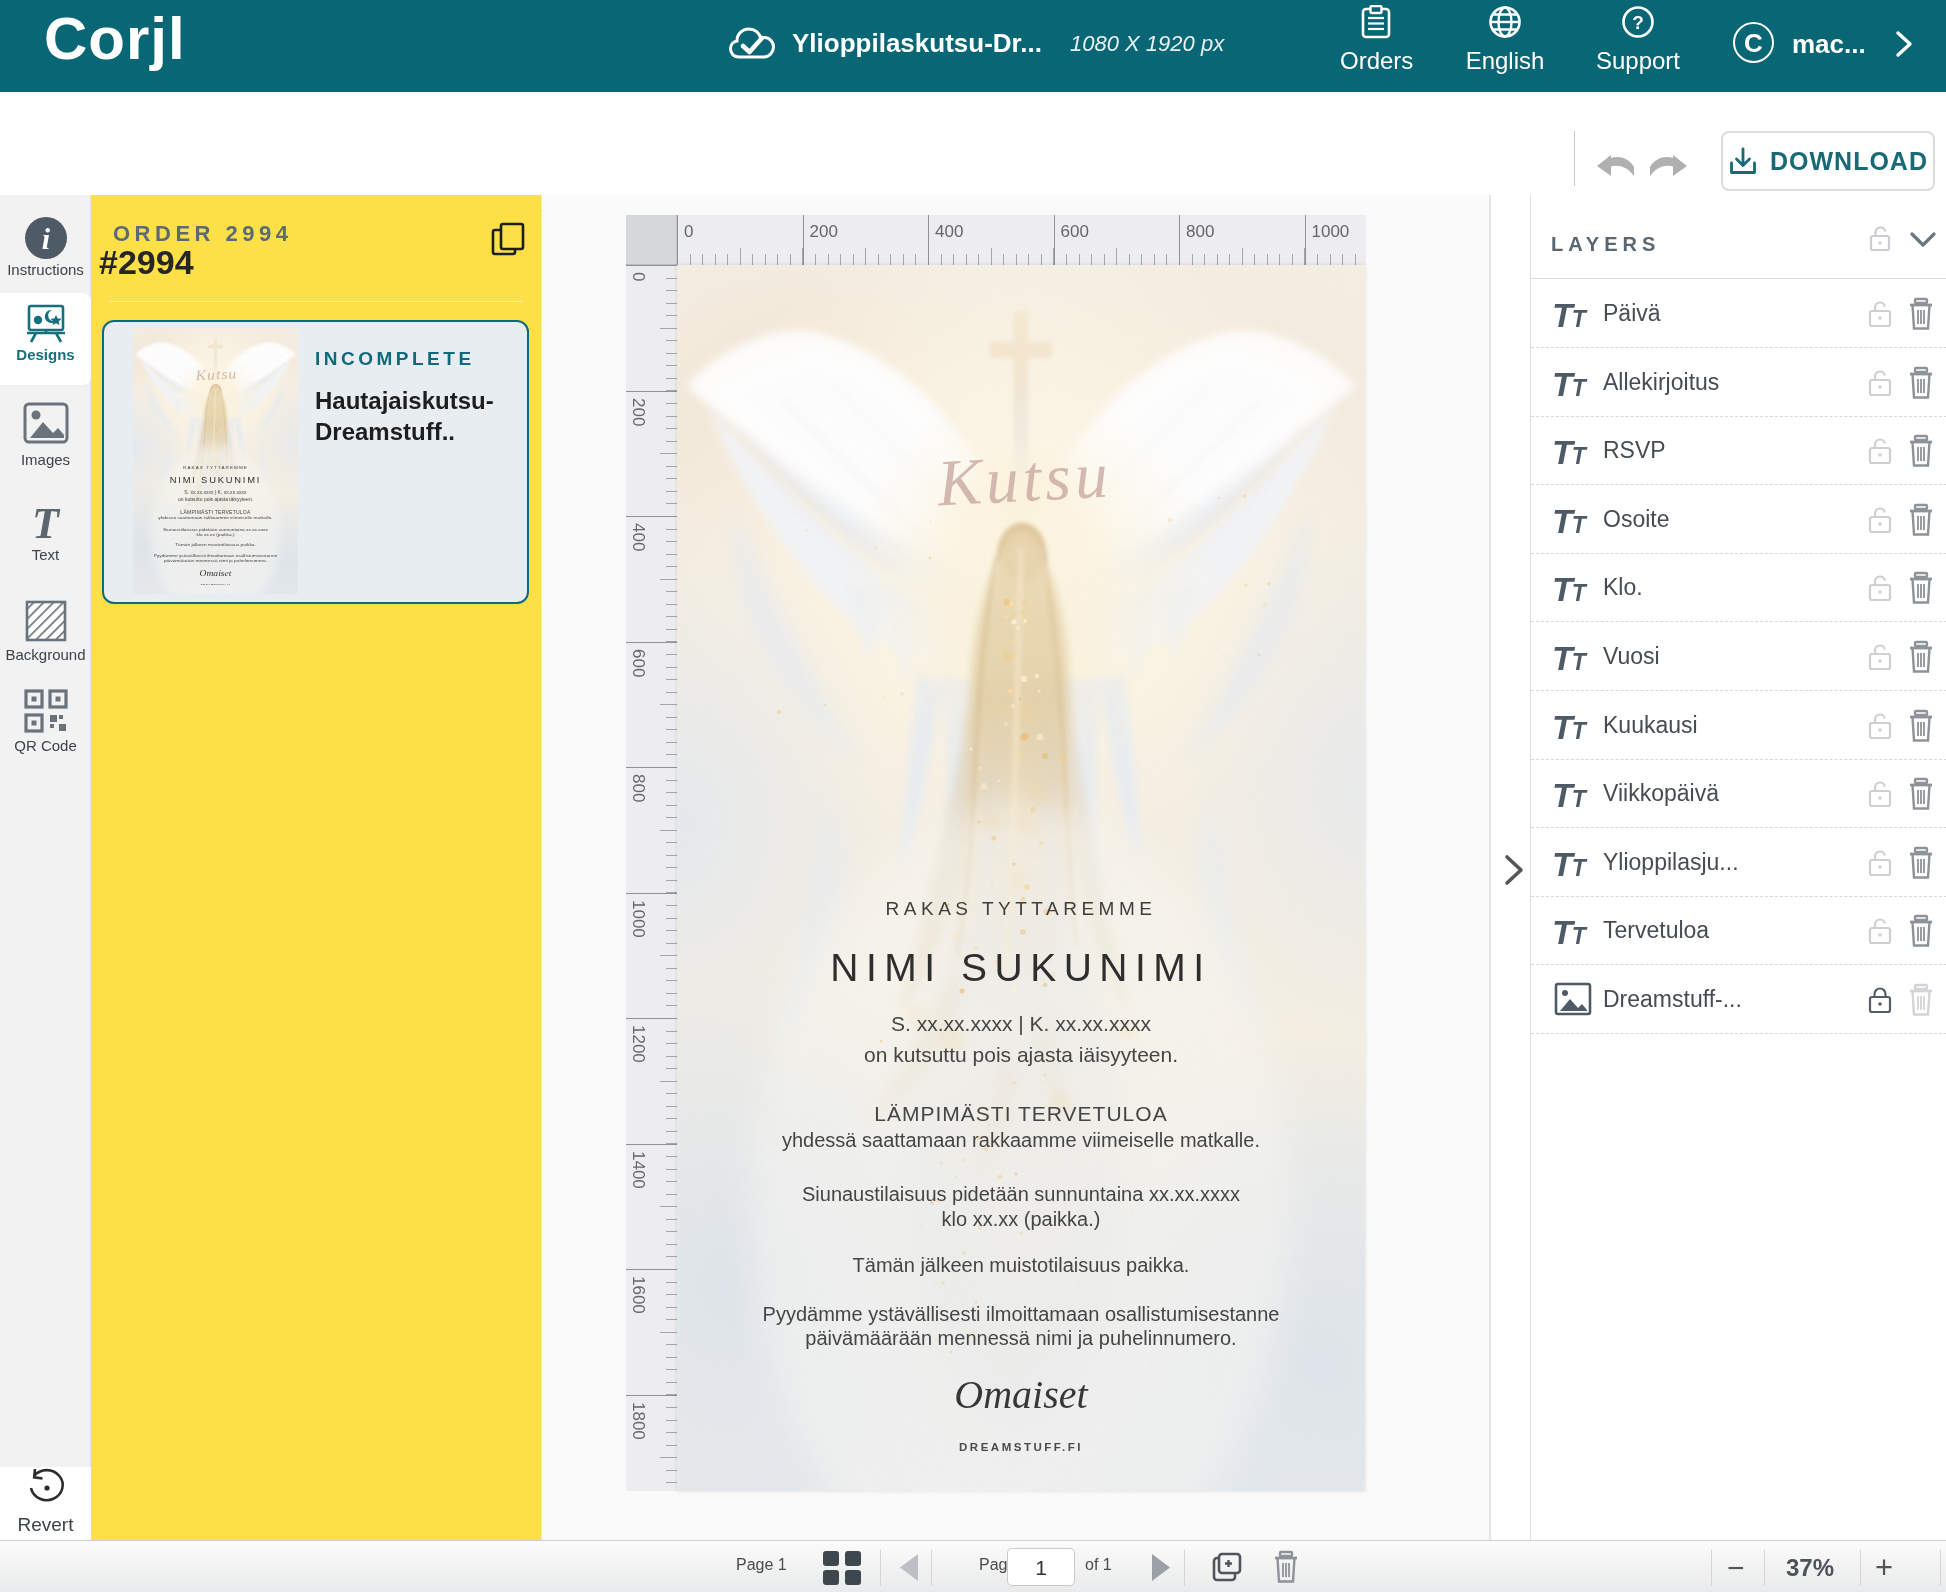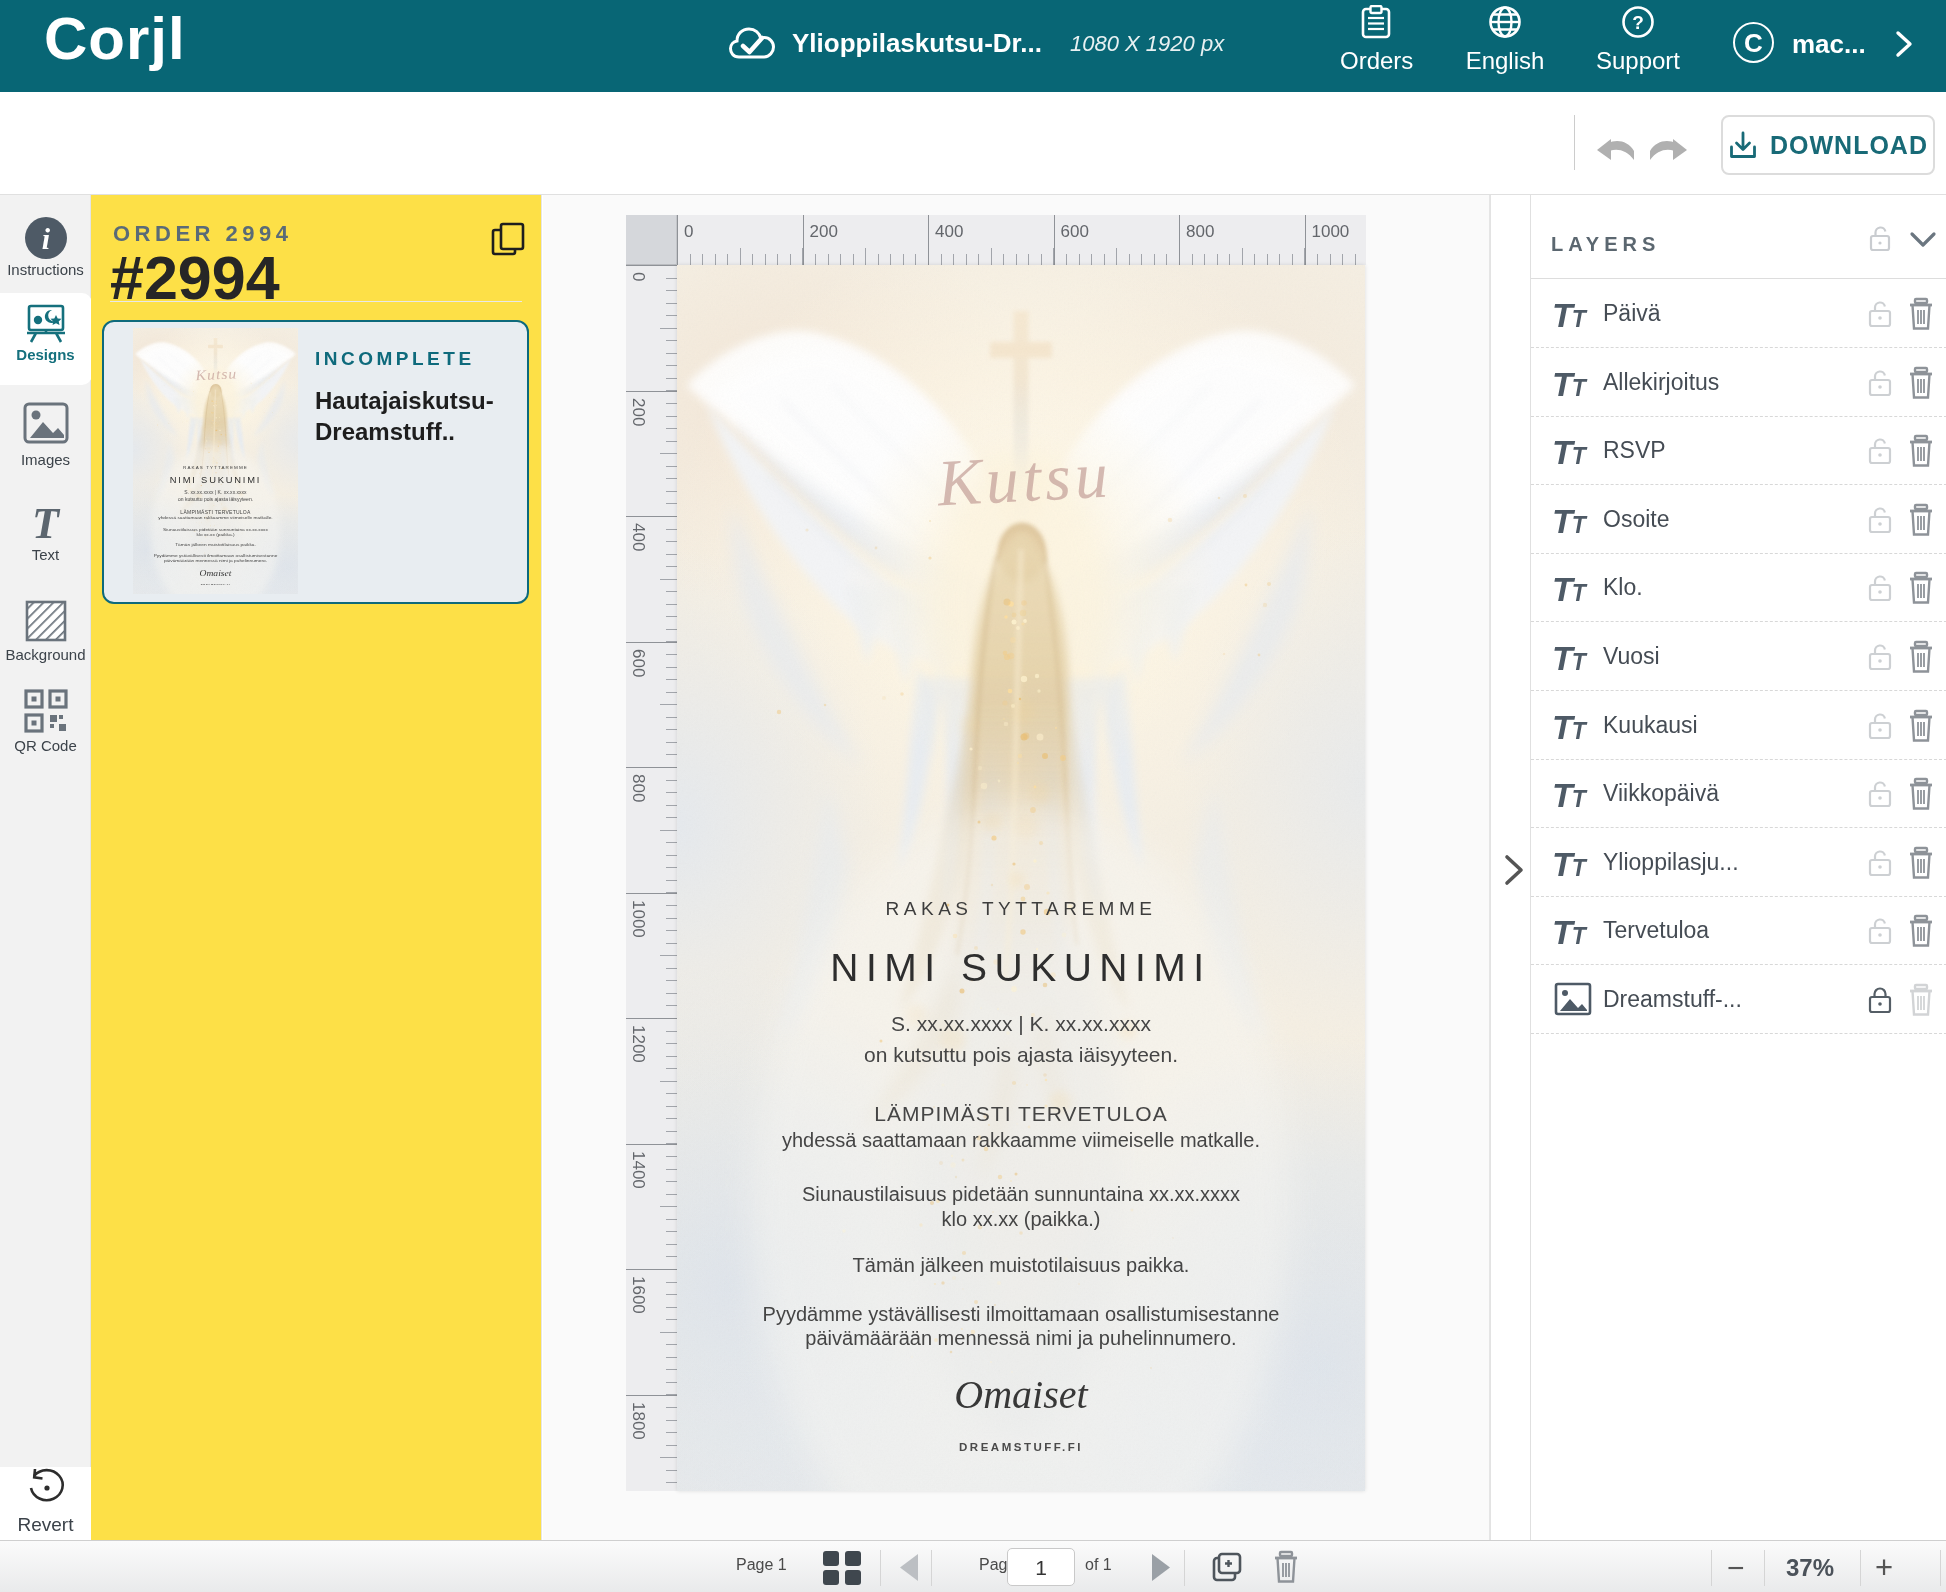--- a/index.html
+++ b/index.html
@@ -9,35 +9,35 @@
 
   
   #hdr { position:absolute; left:0; top:0; width:1946px; height:92px; background:#086675; }
   #logo { position:absolute; left:44px; top:4px; font-size:60px; font-weight:bold; color:#fff; letter-spacing:1px; }
   #hdr .title { position:absolute; left:792px; top:28px; font-size:26px; font-weight:bold; color:#fff; }
   #hdr .dims { position:absolute; left:1070px; top:31px; font-size:22px; font-style:italic; color:#e8f1f2; }
   .hicon { position:absolute; top:5px; color:#fff; text-align:center; font-size:24px; }
   .hicon .lbl { margin-top:2px; color:#fff; }
 
   
-  #toolbar { position:absolute; left:0; top:92px; width:1946px; height:103px; background:#fff; border-bottom:1px solid #e0e0e0; }
+  #toolbar { position:absolute; left:0; top:108px; width:1946px; height:103px; background:#fff; border-bottom:1px solid #e0e0e0; }
   #undoredo-sep { position:absolute; left:1574px; top:23px; width:1px; height:55px; background:#ccc; }
   #dlbtn { position:absolute; left:1721px; top:23px; width:214px; height:60px; border:2px solid #dcdcdc; border-radius:8px; background:#fff; display:flex; align-items:center; justify-content:center; gap:12px; color:#186a77; font-weight:bold; font-size:25px; letter-spacing:1px; }
 
   
   #sidebar { position:absolute; left:0; top:195px; width:91px; height:1272px; background:#f2f2f2; border-right:1px solid #e4e4e4; }
   .sitem { position:absolute; left:0; width:91px; text-align:center; color:#3c434a; font-size:15px; }
   .sitem .ic { display:flex; align-items:center; justify-content:center; }
   #tab-designs { position:absolute; left:0; top:98px; width:92px; height:92px; background:#fff; border-radius:0 10px 10px 0; }
   #revert { position:absolute; left:0; top:1468px; width:91px; text-align:center; font-size:19px; color:#3c434a; }
 
   
   #lpanel { position:absolute; left:91px; top:195px; width:451px; height:1345px; background:#fde047; border-right:1px solid #e5e5e5; }
   #order-lbl { position:absolute; left:22px; top:26px; font-size:22px; font-weight:600; letter-spacing:4.5px; color:#5a6b77; }
-  #order-num { position:absolute; left:19px; top:48px; font-size:61px; font-weight:bold; color:#262626; }
+  #order-num { position:absolute; left:8px; top:48px; font-size:34px; font-weight:bold; color:#262626; }
   #lp-hr { position:absolute; left:19px; top:106px; width:412px; height:1px; background:#e8e8e8; }
   #dcard { position:absolute; left:11px; top:125px; width:427px; height:284px; background:#e8edf1; border:2px solid #0e6a7c; border-radius:12px; }
   #dcard .thumb { position:absolute; left:29px; top:6px; width:165px; height:266px; overflow:hidden; }
   #dcard .inc { position:absolute; left:211px; top:26px; font-size:19px; font-weight:bold; letter-spacing:3.5px; color:#0e6a7c; }
   #dcard .nm { position:absolute; left:211px; top:63px; font-size:24px; font-weight:bold; color:#1e1e1e; line-height:31px; }
 
   
   #canvas { position:absolute; left:543px; top:195px; width:947px; height:1345px; background:#fafafa; border-right:1px solid #e5e5e5; }
   #ruler-corner { position:absolute; left:83px; top:20px; width:51px; height:50px; background:#d5d7db; border-right:1px solid #c3c5c9; border-bottom:1px solid #b9bbbf; }
   #ruler-top { position:absolute; left:134px; top:20px; width:689px; height:50px; background:#ededef; }

